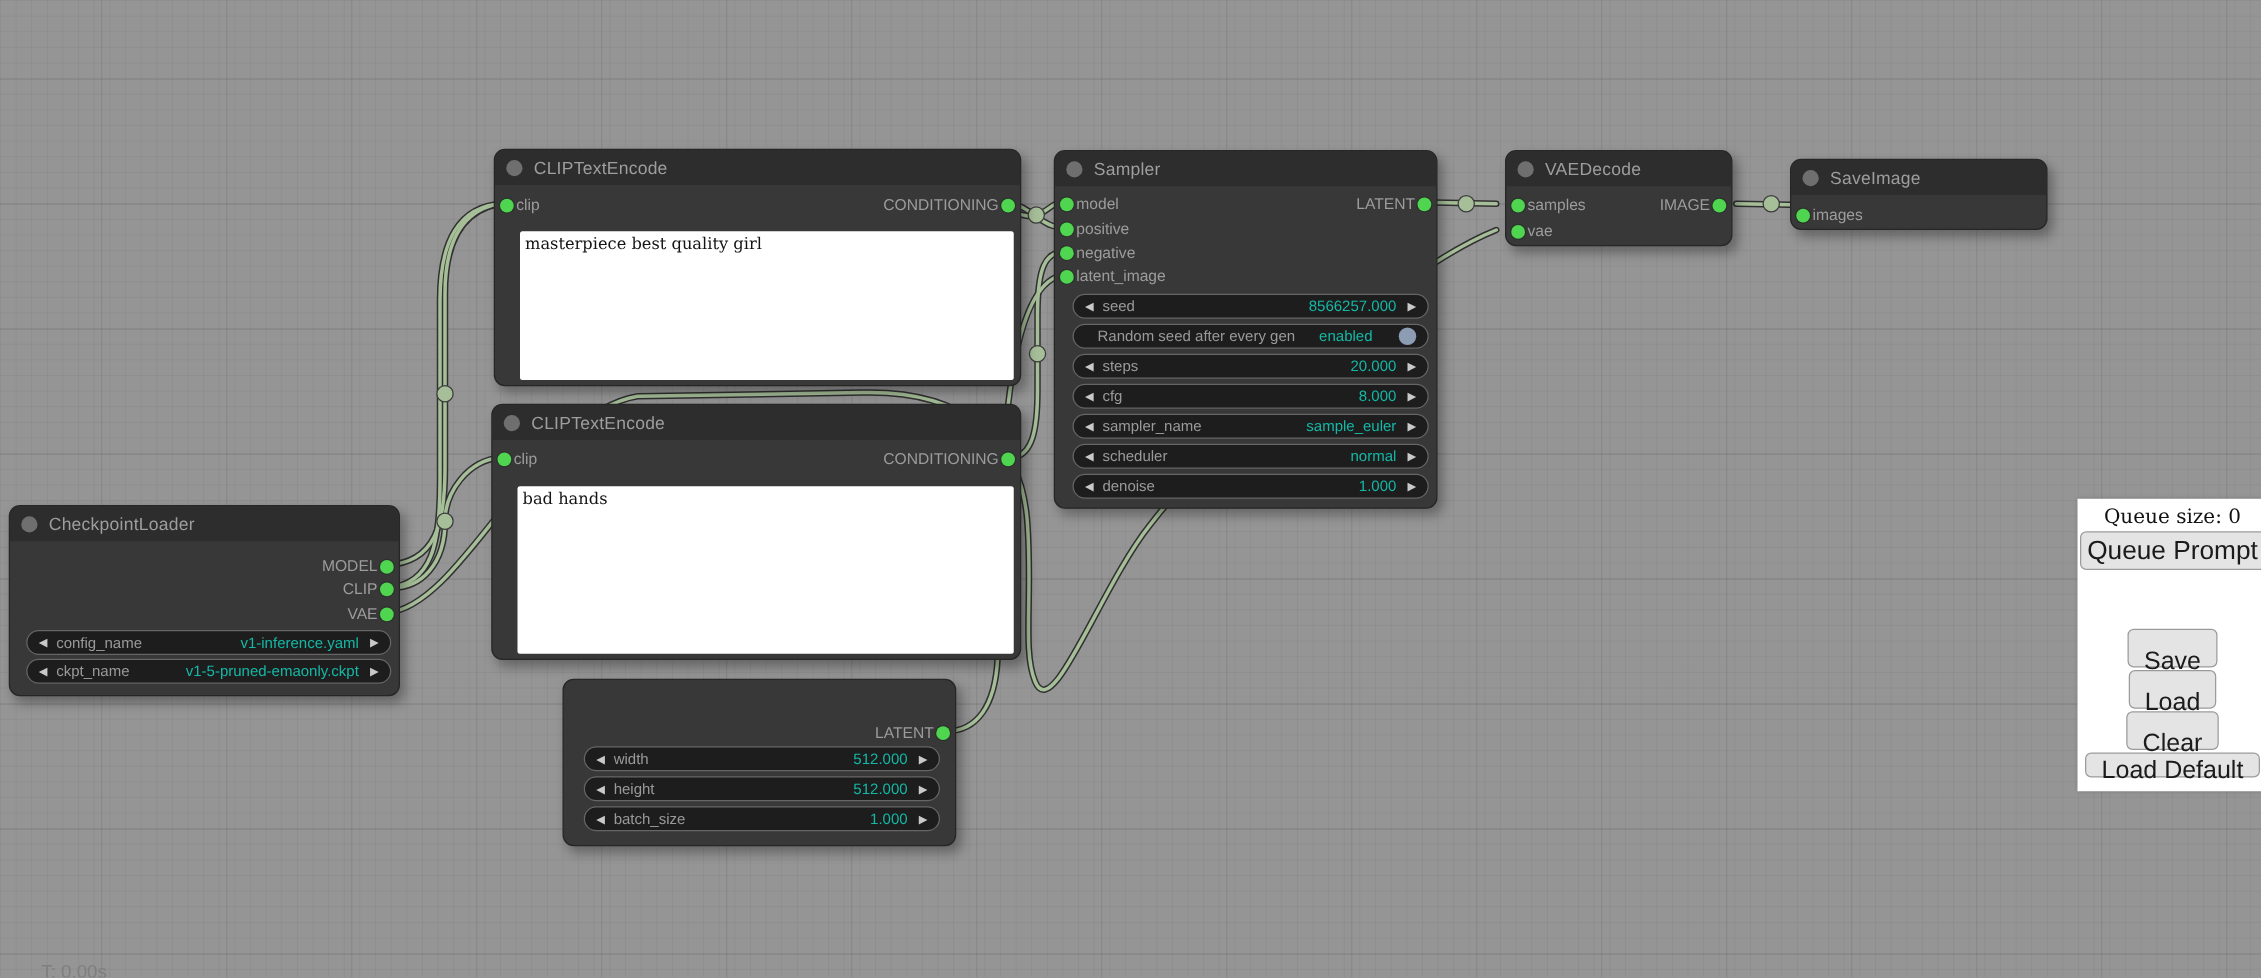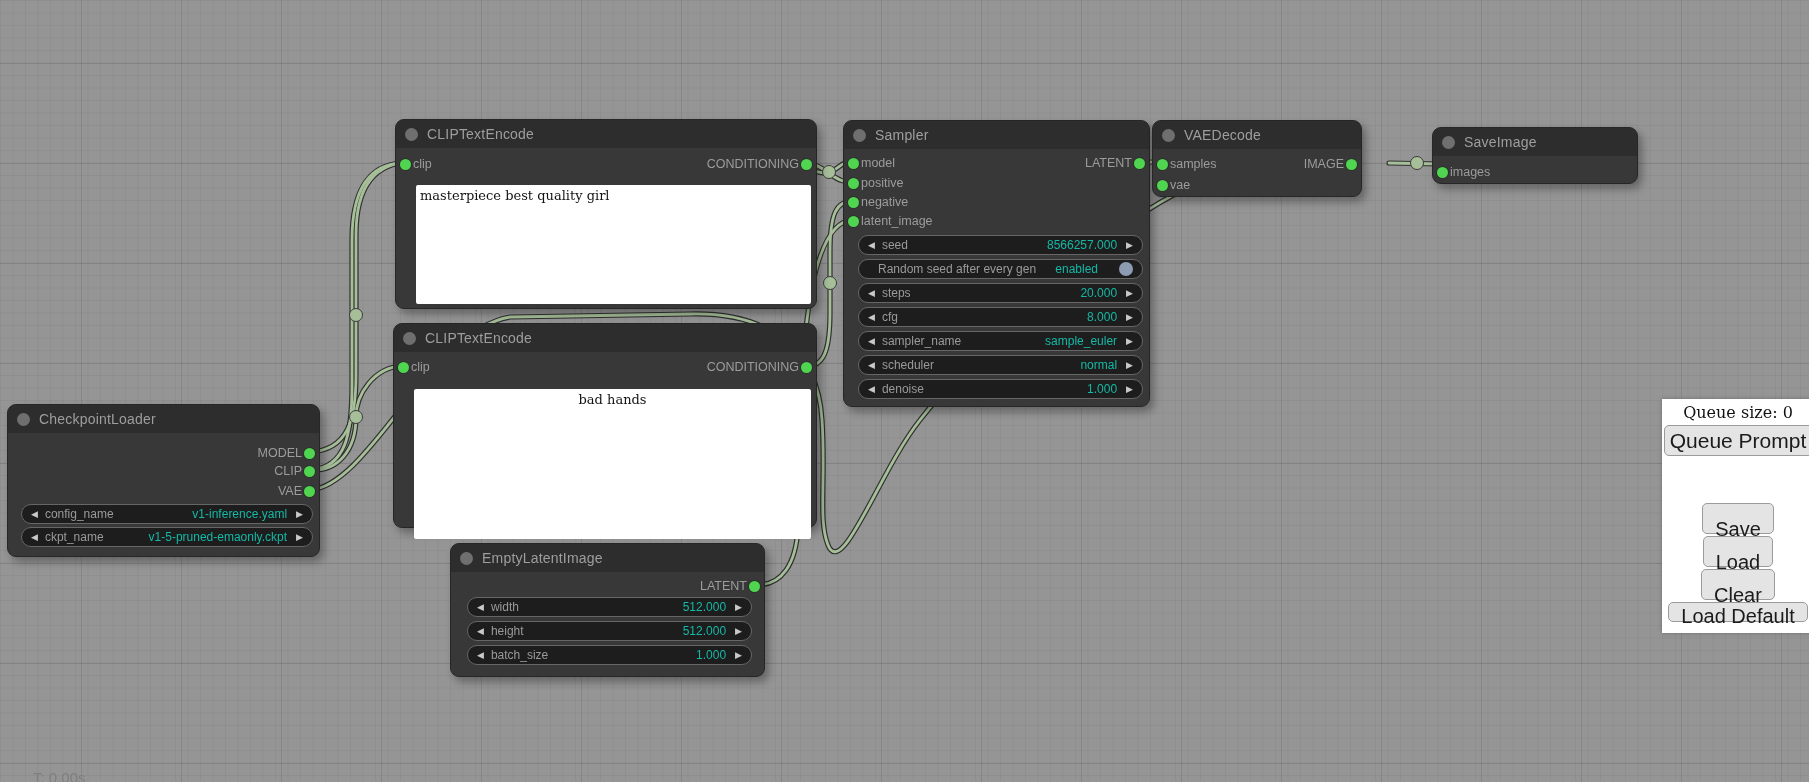--- a/index.html
+++ b/index.html
@@ -152,28 +152,24 @@
   <div class="node-title">
     <span class="title-dot"></span>
     <span>CLIPTextEncode</span>
   </div>
   <div class="prow dual" style="top:34px;">
     <span>clip</span>
     <span>CONDITIONING</span>
     <span class="pdot" style="left:4px;"></span>
     <span class="pdot" style="right:4px;"></span>
   </div>
-  <textarea class="ta" style="left: 20px; top: 65px; width: 397px; height: 150px; text-align: center;">bad hands</textarea>
+  <textarea class="ta" style="left: 20px; top: 65px; width: 397px; height: 134px;">bad hands</textarea>
 </div>
 
 <div class="node" style="left:450px;top:543px;width:315px;height:134px;">
-  <div class="node-title">
-    <span class="title-dot"></span>
-    <span>EmptyLatentImage</span>
-  </div>
   <div class="prow out" style="top:33px;">
     <span>LATENT</span>
     <span class="pdot"></span>
   </div>
   <div class="widget" style="left:16px;top:53px;width:285px;">
     <span class="warrow">◀</span>
     <span class="wlabel">width</span>
     <span class="wvalue">512.000</span>
     <span class="warrow">▶</span>
   </div>
@@ -251,21 +247,21 @@
     <span class="warrow">▶</span>
   </div>
   <div class="widget" style="left:14px;top:258px;width:285px;">
     <span class="warrow">◀</span>
     <span class="wlabel">denoise</span>
     <span class="wvalue">1.000</span>
     <span class="warrow">▶</span>
   </div>
 </div>
 
-<div class="node" style="left:1152px;top:120px;width:210px;height:77px;">
+<div class="node" style="left:1204px;top:120px;width:182px;height:77px;">
   <div class="node-title">
     <span class="title-dot"></span>
     <span>VAEDecode</span>
   </div>
   <div class="prow dual" style="top:34px;">
     <span>samples</span>
     <span>IMAGE</span>
     <span class="pdot" style="left:4px;"></span>
     <span class="pdot" style="right:4px;"></span>
   </div>

